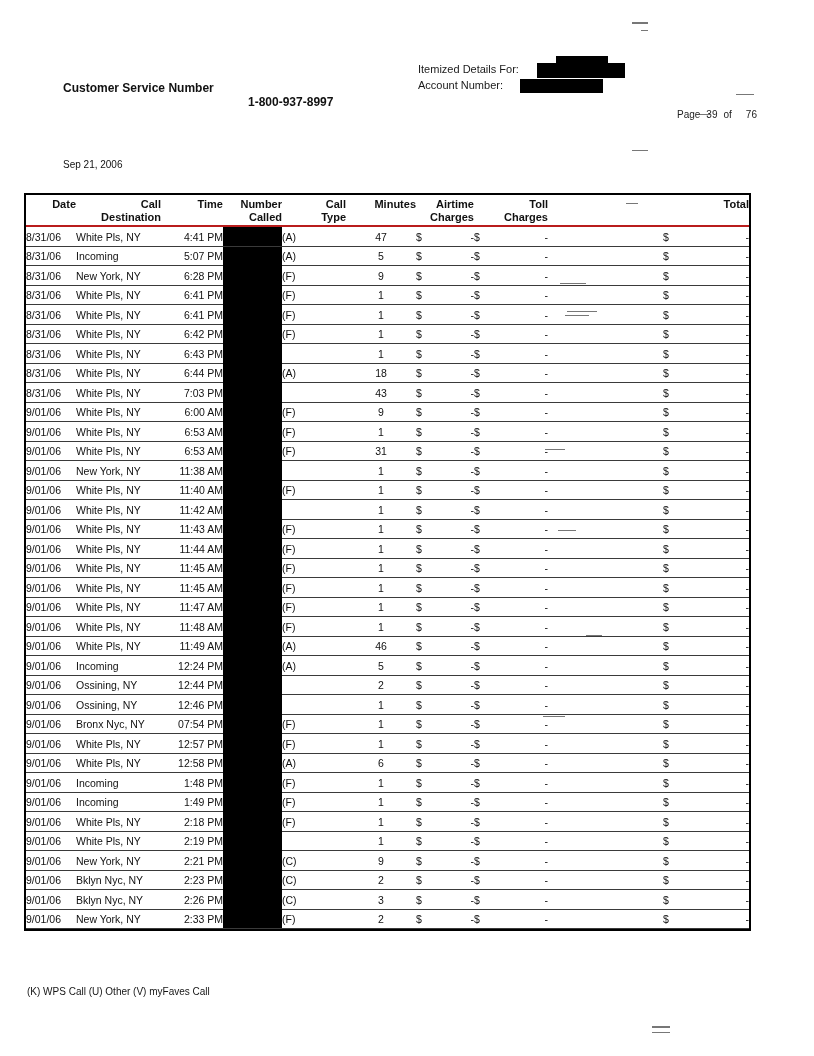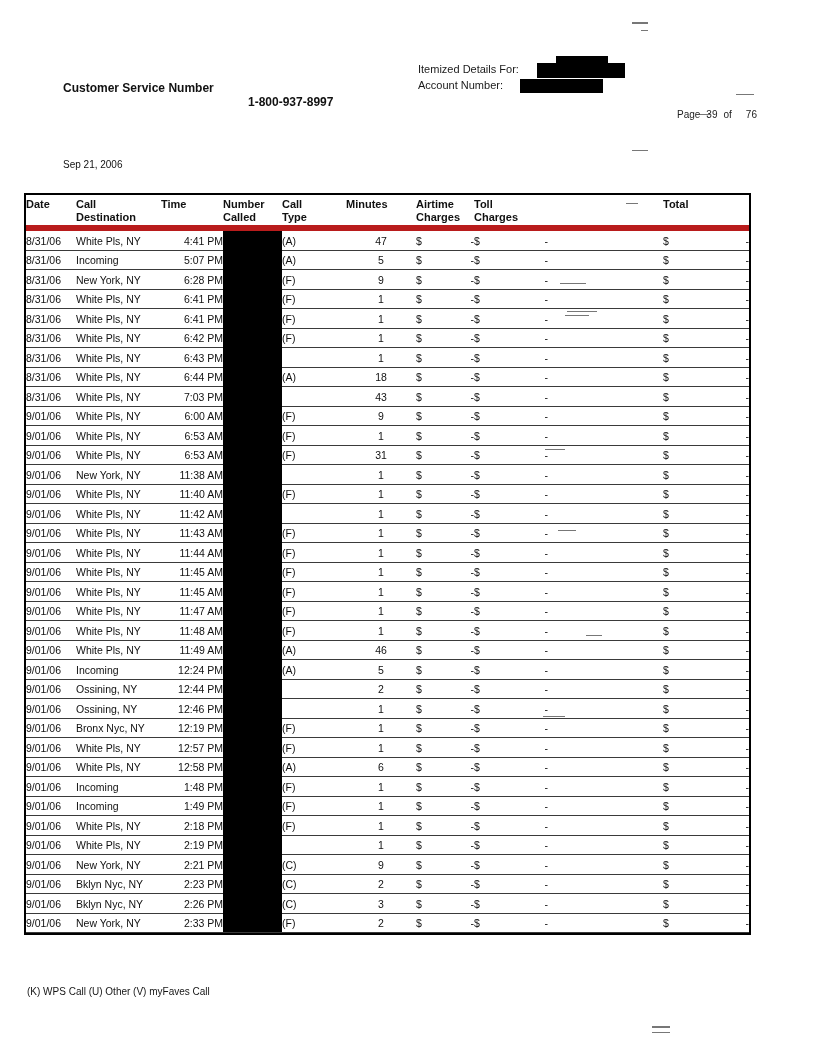--- a/index.html
+++ b/index.html
@@ -41,26 +41,26 @@
     letter-spacing:.2px;
     white-space:nowrap;
   }
   table.calls{
     width:723px;
     border-collapse:collapse;
     table-layout:fixed;
   }
   table.calls th{
     font-size:11px;font-weight:bold;
-    text-align:left;vertical-align:top;
+    text-align:right;vertical-align:top;
     padding:3px 0 2px 0;
     height:24px;
     white-space:pre-line;
     line-height:1.15;
-    border-bottom:6px solid #b91c1c;
+    border-bottom:2px solid #b91c1c;
   }
   th.h-date{padding-left:3px;}
   th.h-dest{padding-left:3px;}
   th.h-time{padding-left:5px;}
   th.h-num{padding-left:1px;}
   th.h-type{padding-left:7px;}
   th.h-min{text-align:center;}
   th.h-airtime{padding-left:13px;}
   th.h-toll{padding-left:38px;}
   th.h-total{text-align:center;}
@@ -550,21 +550,21 @@
             <td class="c-tcur">$</td>
             <td class="c-tdash">-</td>
             <td class="c-spacer"></td>
             <td class="c-totcur">$</td>
             <td class="c-totdash">-</td>
           </tr>
 
           <tr>
             <td class="c-date">9/01/06</td>
             <td class="c-dest">Bronx Nyc, NY</td>
-            <td class="c-time">12:19 PM</td>
+            <td class="c-time">07:54 PM</td>
             <td class="c-num"></td>
             <td class="c-type">(F)</td>
             <td class="c-min">1</td>
             <td class="c-acur">$</td>
             <td class="c-adash">-</td>
             <td class="c-tcur">$</td>
             <td class="c-tdash">-</td>
             <td class="c-spacer"></td>
             <td class="c-totcur">$</td>
             <td class="c-totdash">-</td>

